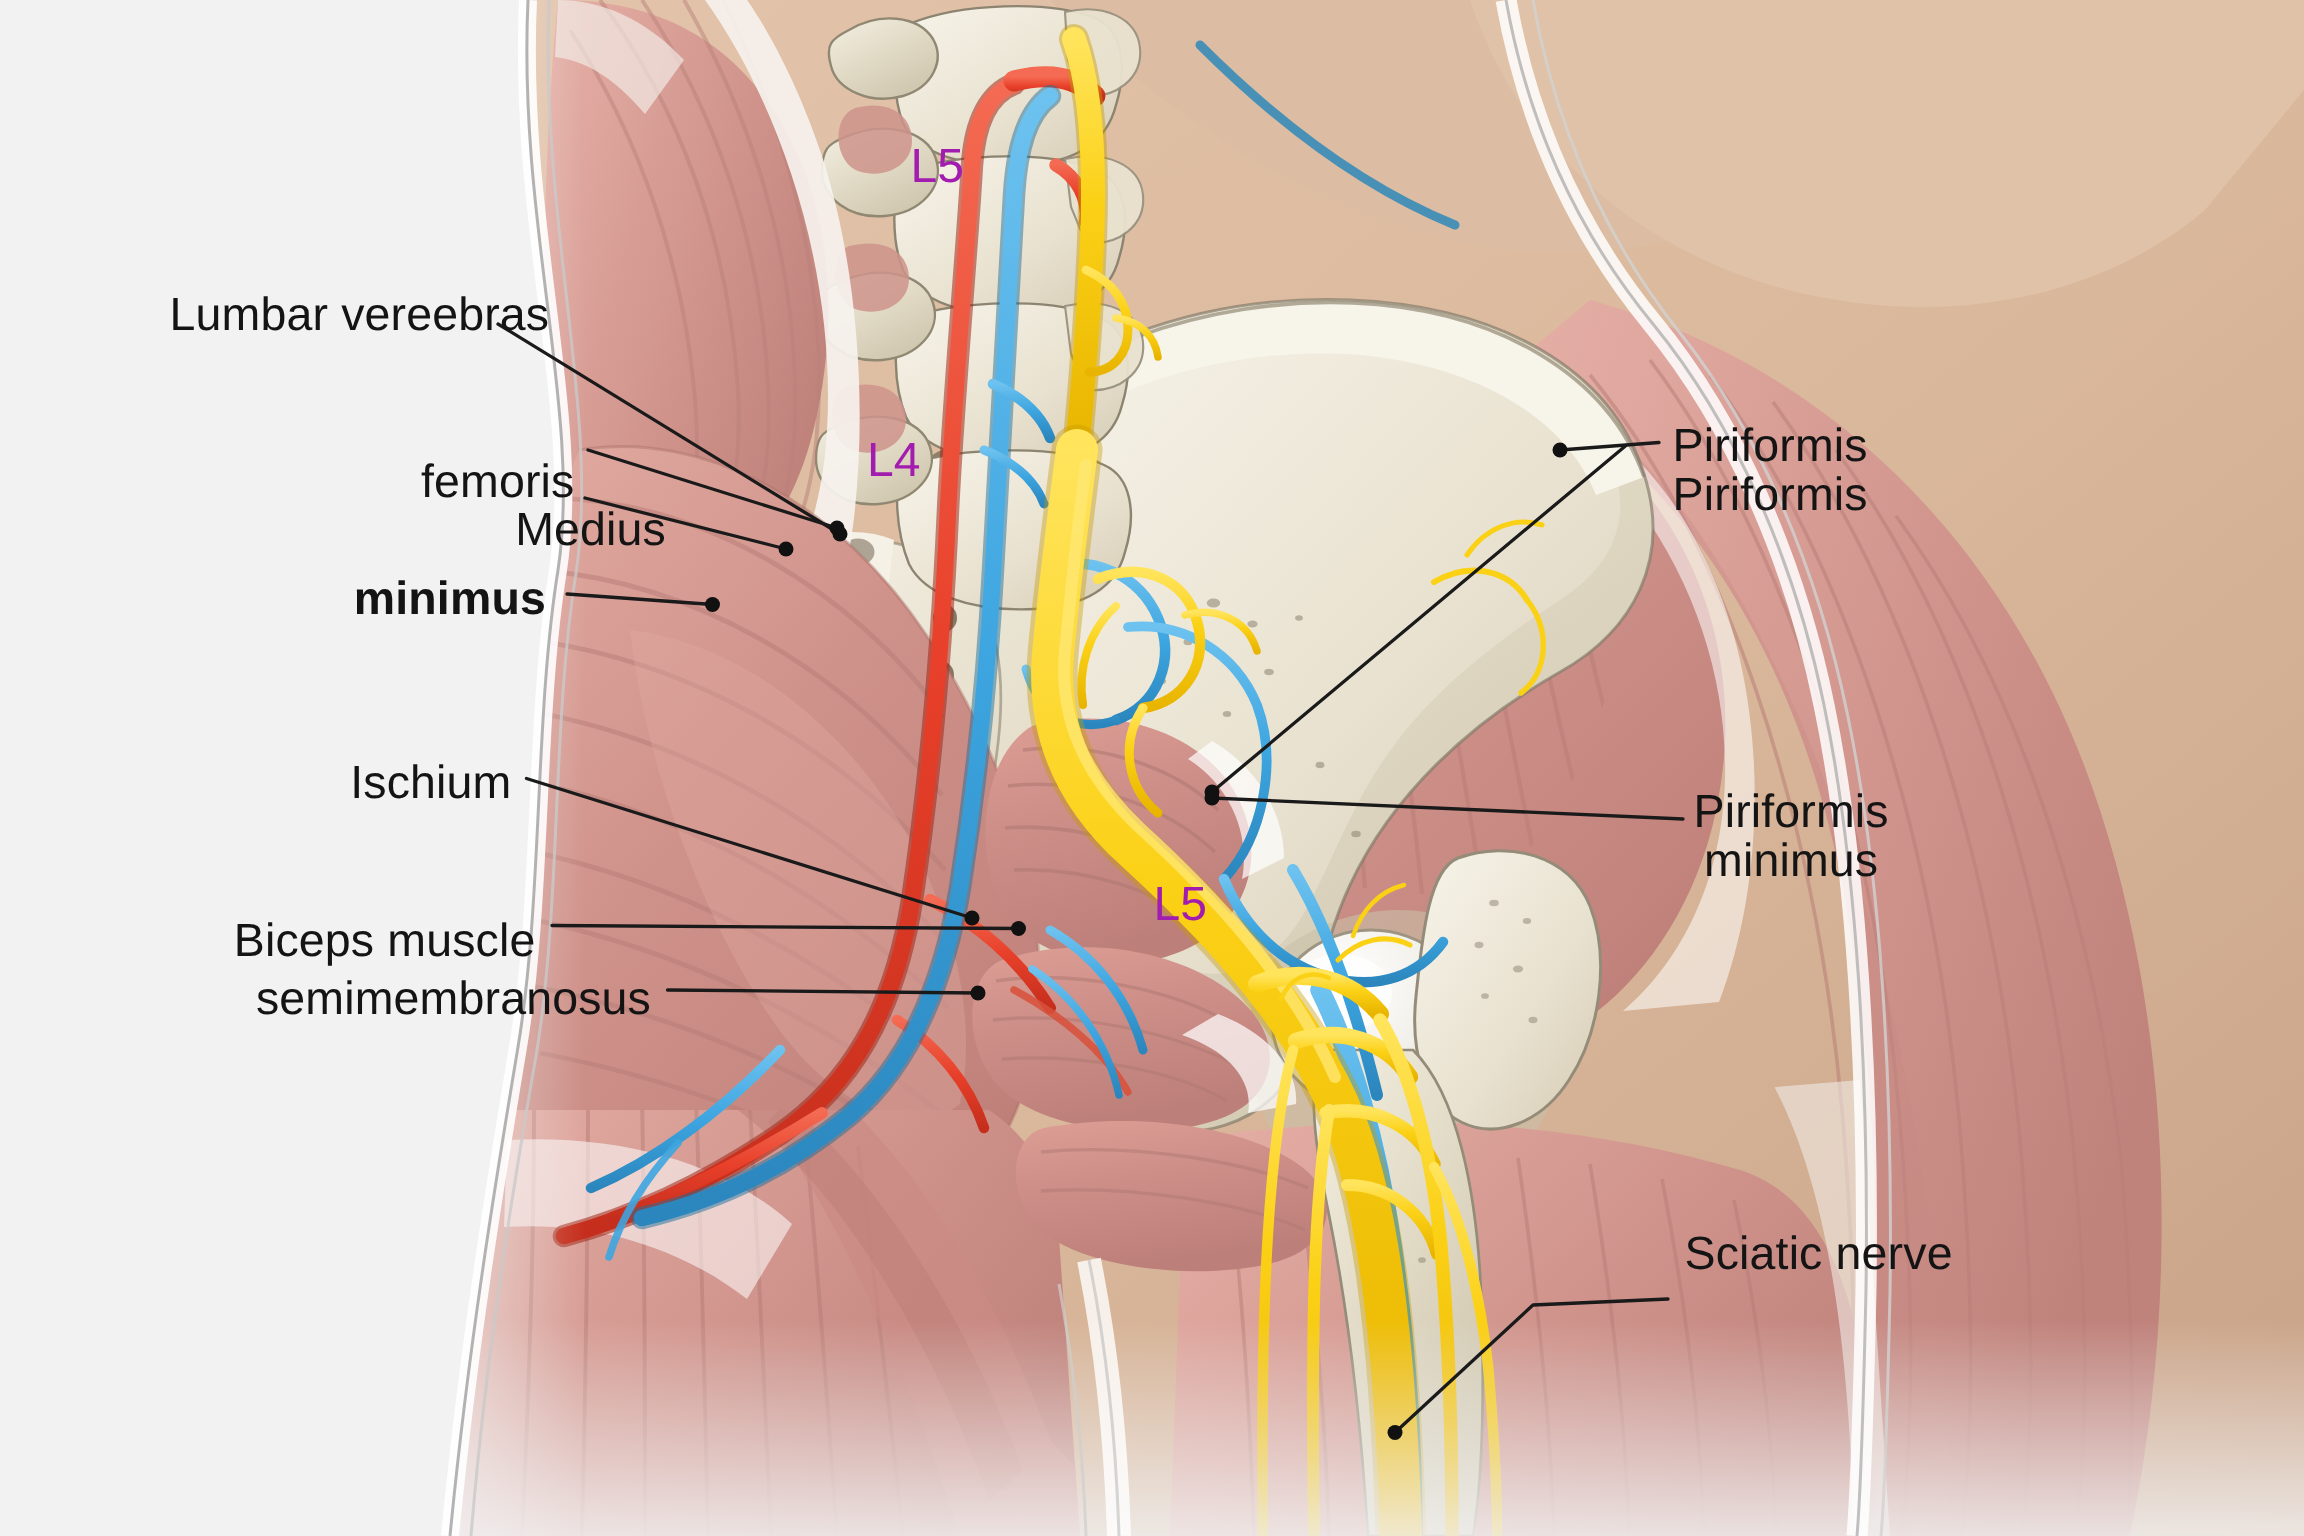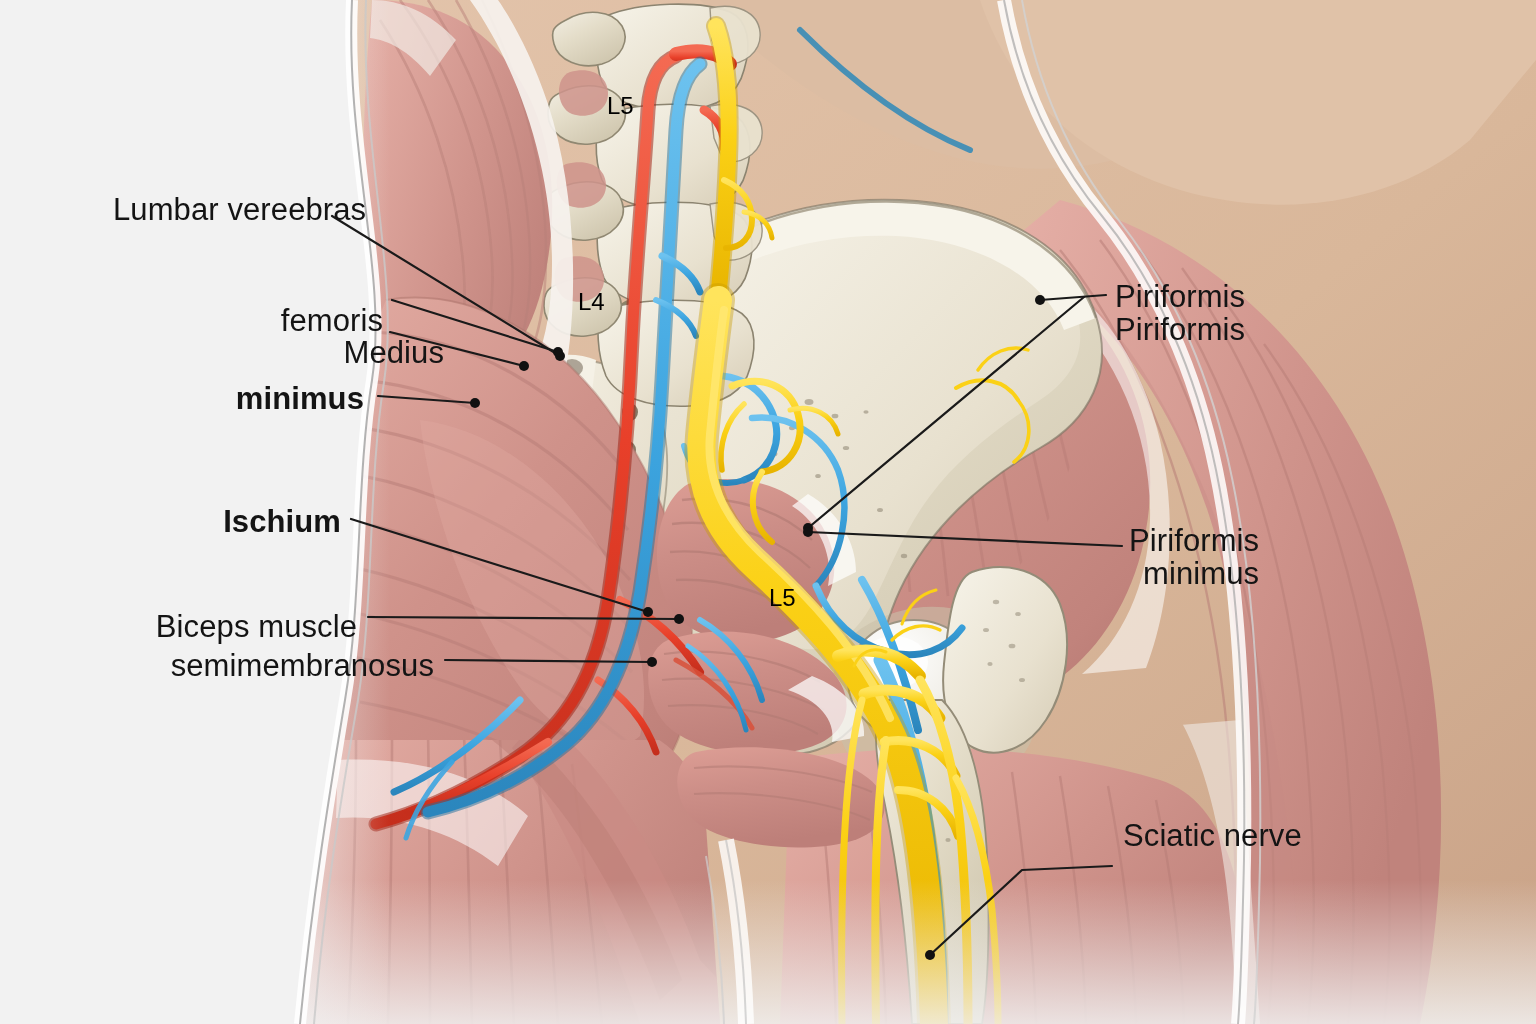--- a/index.html
+++ b/index.html
@@ -14,25 +14,25 @@
   .lbl{
     position:absolute;
     color:#141414;
     font-size:31px;
     line-height:1.06;
     letter-spacing:.1px;
     white-space:pre;
     font-family:"Liberation Sans","DejaVu Sans",sans-serif;
   }
   .lbl.r{text-align:right;}
-  .lbl.l{text-align:right;}
+  .lbl.l{text-align:center;}
   .onart{
     position:absolute;
-    color:#000000;
-    font-size:24px;
+    color:#a21caf;
+    font-size:32px;
     font-family:"Liberation Sans","DejaVu Sans",sans-serif;
     white-space:pre;
   }
 </style>
 </head>
 <body>
 
 <div id="stage">
 
   <svg id="art" viewBox="0 0 1536 1024" xmlns="http://www.w3.org/2000/svg">
@@ -533,21 +533,21 @@
         <circle cx="808" cy="532" r="5"></circle>
         <circle cx="930" cy="955" r="5"></circle>
       </g>
   </svg>
 
   <div id="labels-left">
       <div class="lbl l" style="top: 194px; left: 113px;">Lumbar vereebras</div>
       <div class="lbl r" style="top: 305px; left: 0px; width: 383px;">femoris</div>
       <div class="lbl r" style="top: 337px; left: 0px; width: 444px;">Medius</div>
       <div class="lbl r" style="top: 383px; left: 0px; width: 364px; font-weight: bold;">minimus</div>
-      <div class="lbl r" style="top: 506px; left: 0px; width: 341px; font-weight: bold;">Ischium</div>
+      <div class="lbl r" style="top: 506px; left: 0px; width: 341px;">Ischium</div>
       <div class="lbl r" style="top: 611px; left: 0px; width: 357px;">Biceps muscle</div>
       <div class="lbl r" style="top: 650px; left: 0px; width: 434px;">semimembranosus</div>
     </div>
   <div id="labels-right">
       <div class="lbl l" style="top: 281px; left: 1115px;"><div>Piriformis</div><div>Piriformis</div></div>
       <div class="lbl l" style="top: 525px; left: 1129px;"><div>Piriformis</div><div>minimus</div></div>
       <div class="lbl l" style="top: 820px; left: 1123px;">Sciatic nerve</div>
     </div>
   <div id="labels-art">
       <div class="onart" style="left: 607px; top: 92px;">L5</div>

